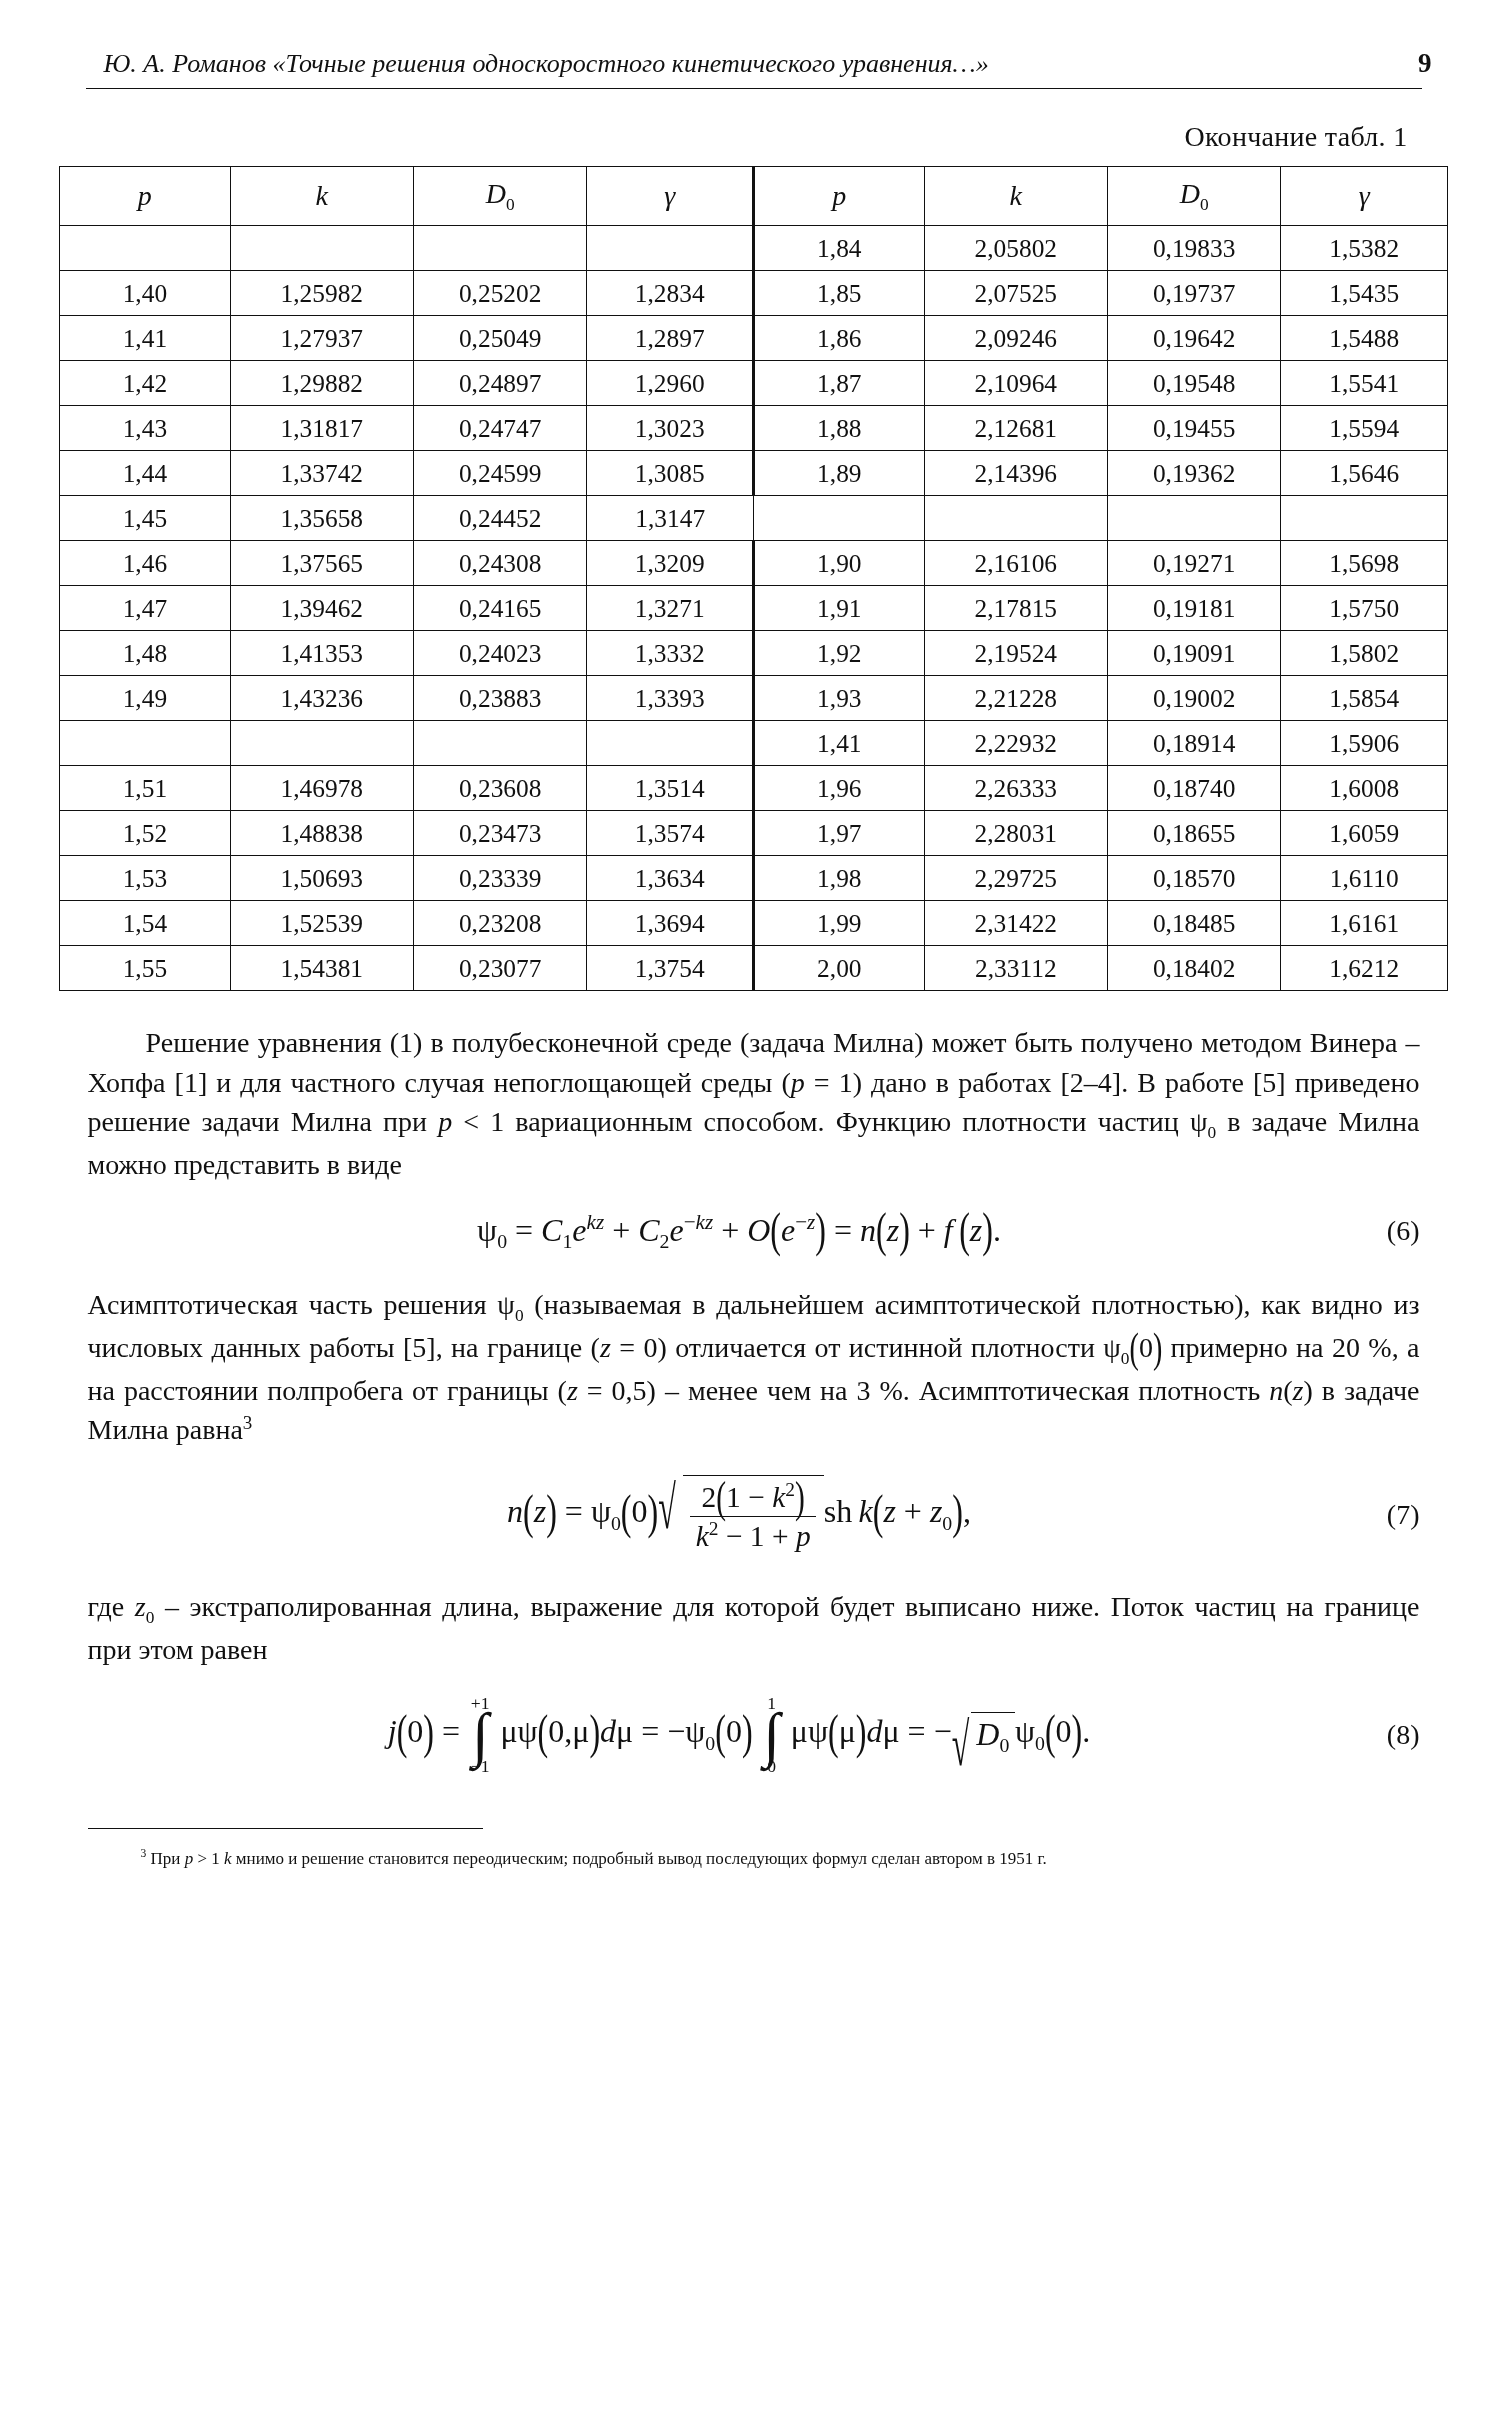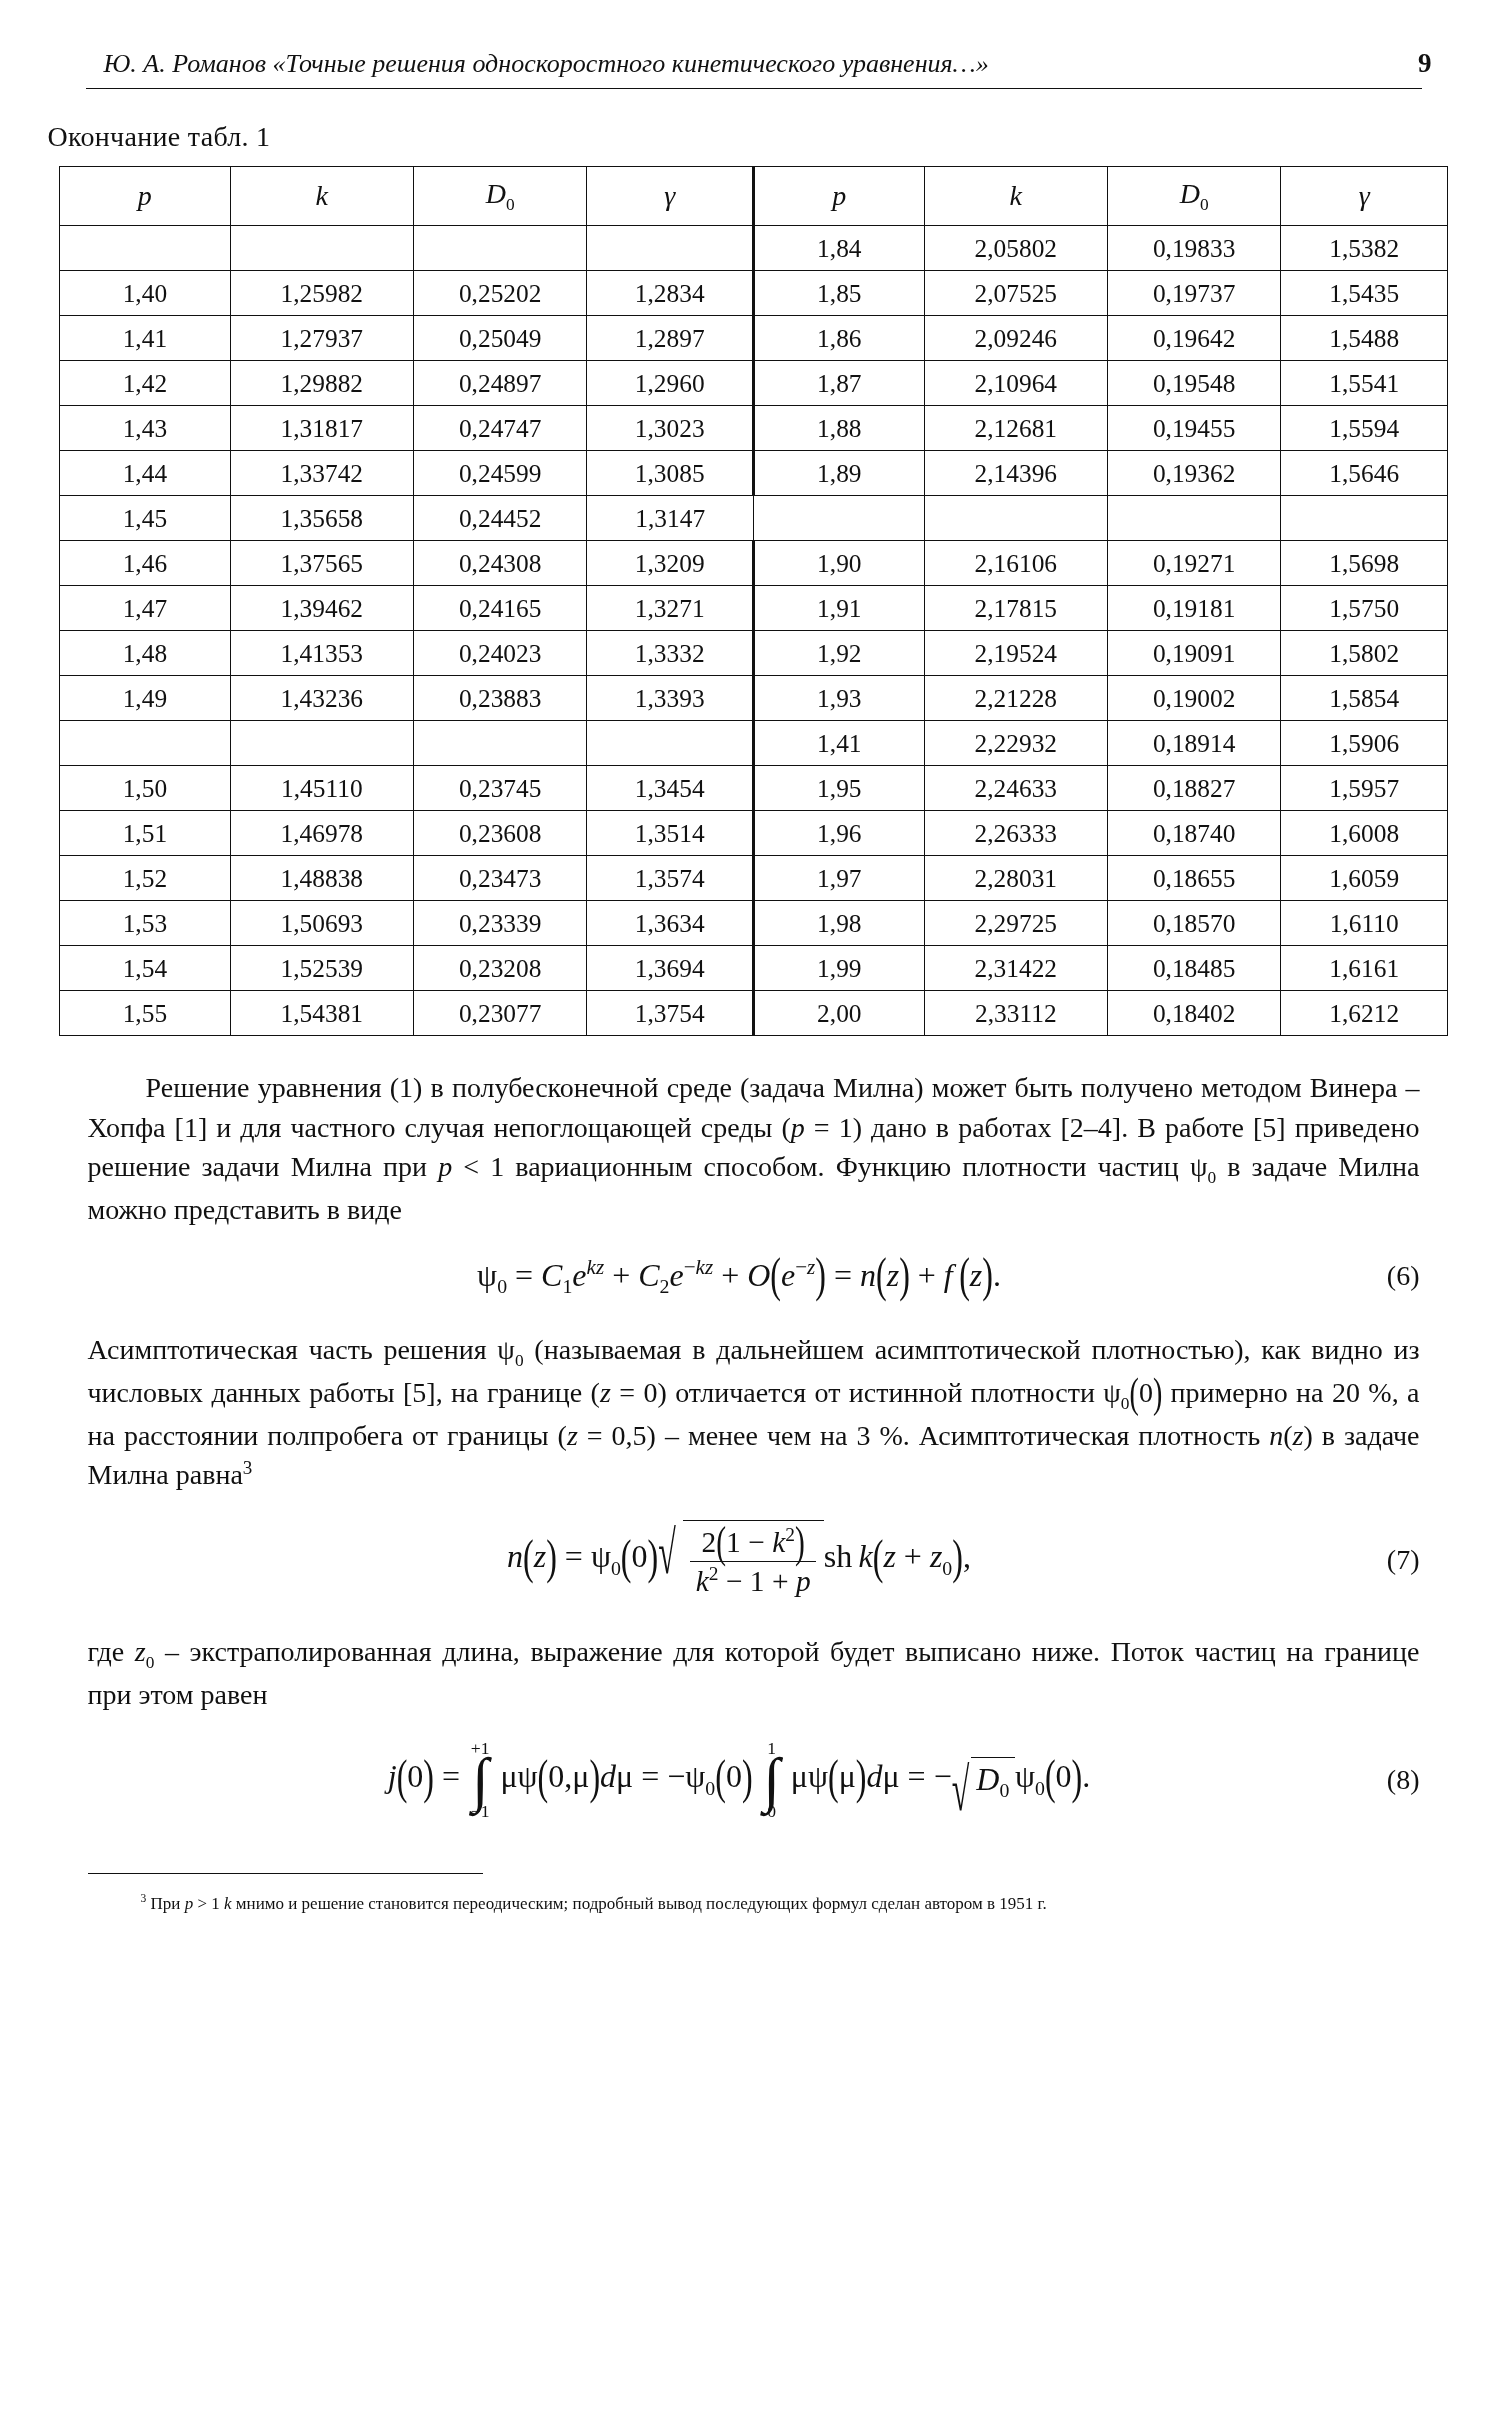--- a/index.html
+++ b/index.html
@@ -45,21 +45,21 @@
     font-size: 27px;
     padding-left: 17px;
   }
   .rule {
     border: 0;
     border-top: 1.9px solid #111;
     margin: 3.8px 38px 0 38px;
   }
   
   .table-caption {
-    text-align: left;
+    text-align: right;
     font-size: 28px;
     padding: 32px 52px 13px 0;
     letter-spacing: 0.3px;
   }
   
   table.data {
     border-collapse: collapse;
     margin: 0 auto;
     width: 1389px;
     table-layout: fixed;
@@ -351,30 +351,20 @@
             <td class="empty"></td>
             <td class="empty"></td>
             <td class="empty"></td>
             <td class="empty"></td>
             <td class="sep">1,41</td>
             <td class="">2,22932</td>
             <td class="">0,18914</td>
             <td class="">1,5906</td>
           </tr>
           <tr>
-            <td>1,50</td>
-            <td>1,45110</td>
-            <td>0,23745</td>
-            <td>1,3454</td>
-            <td class="sep">1,95</td>
-            <td class="">2,24633</td>
-            <td class="">0,18827</td>
-            <td class="">1,5957</td>
-          </tr>
-          <tr>
             <td>1,51</td>
             <td>1,46978</td>
             <td>0,23608</td>
             <td>1,3514</td>
             <td class="sep">1,96</td>
             <td class="">2,26333</td>
             <td class="">0,18740</td>
             <td class="">1,6008</td>
           </tr>
           <tr>

